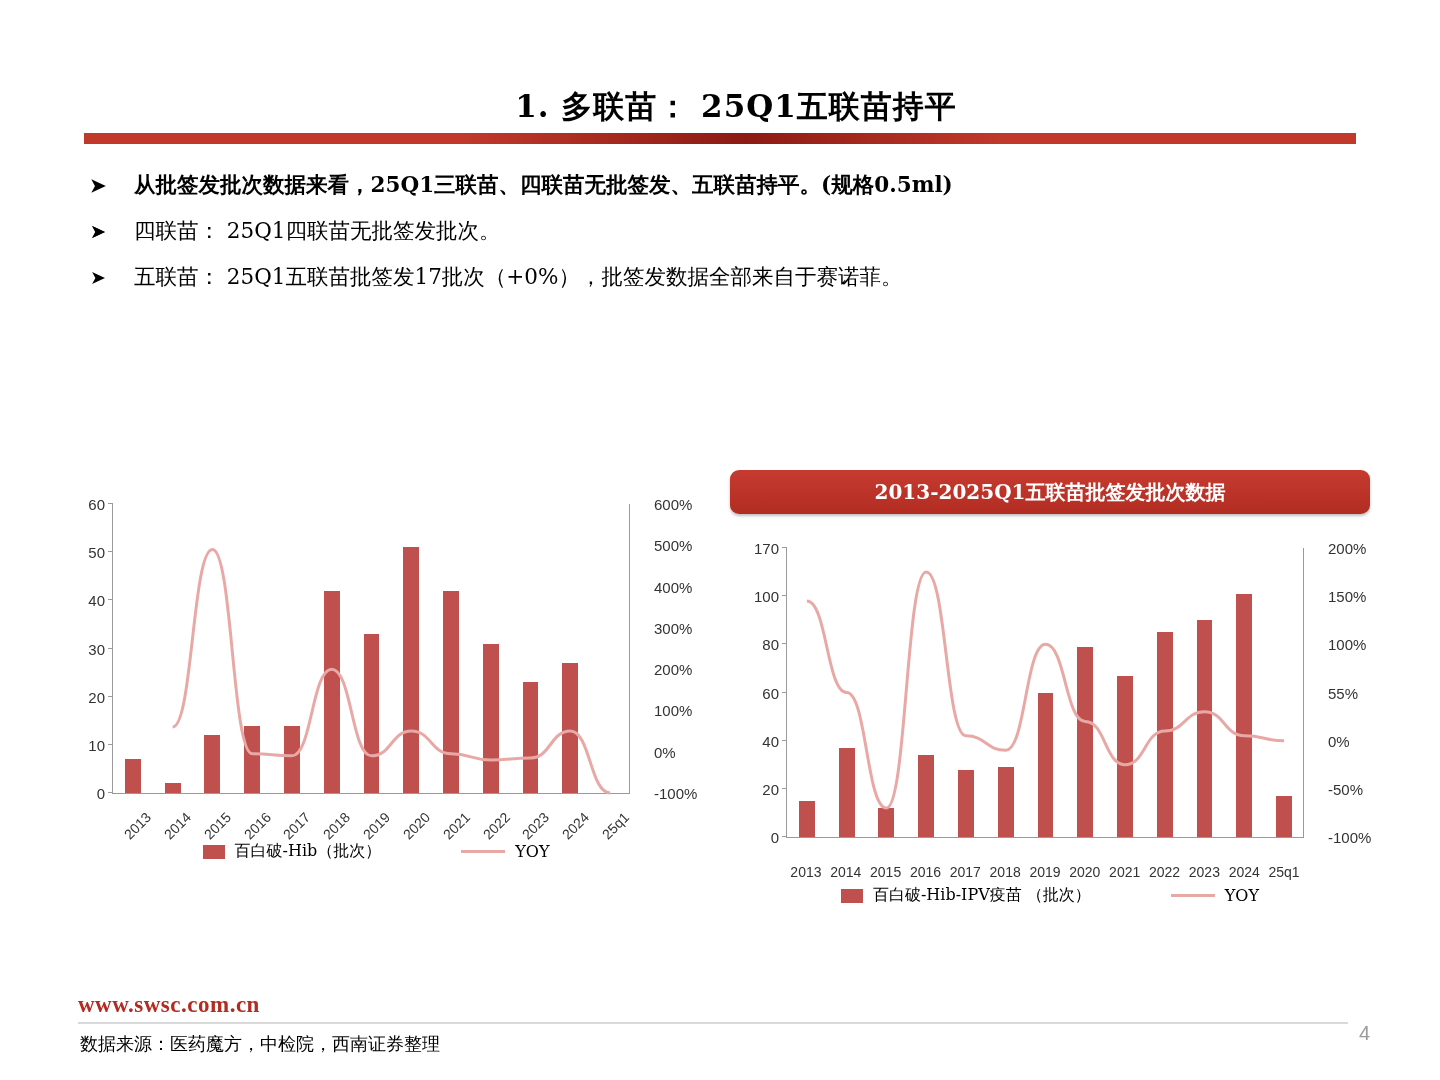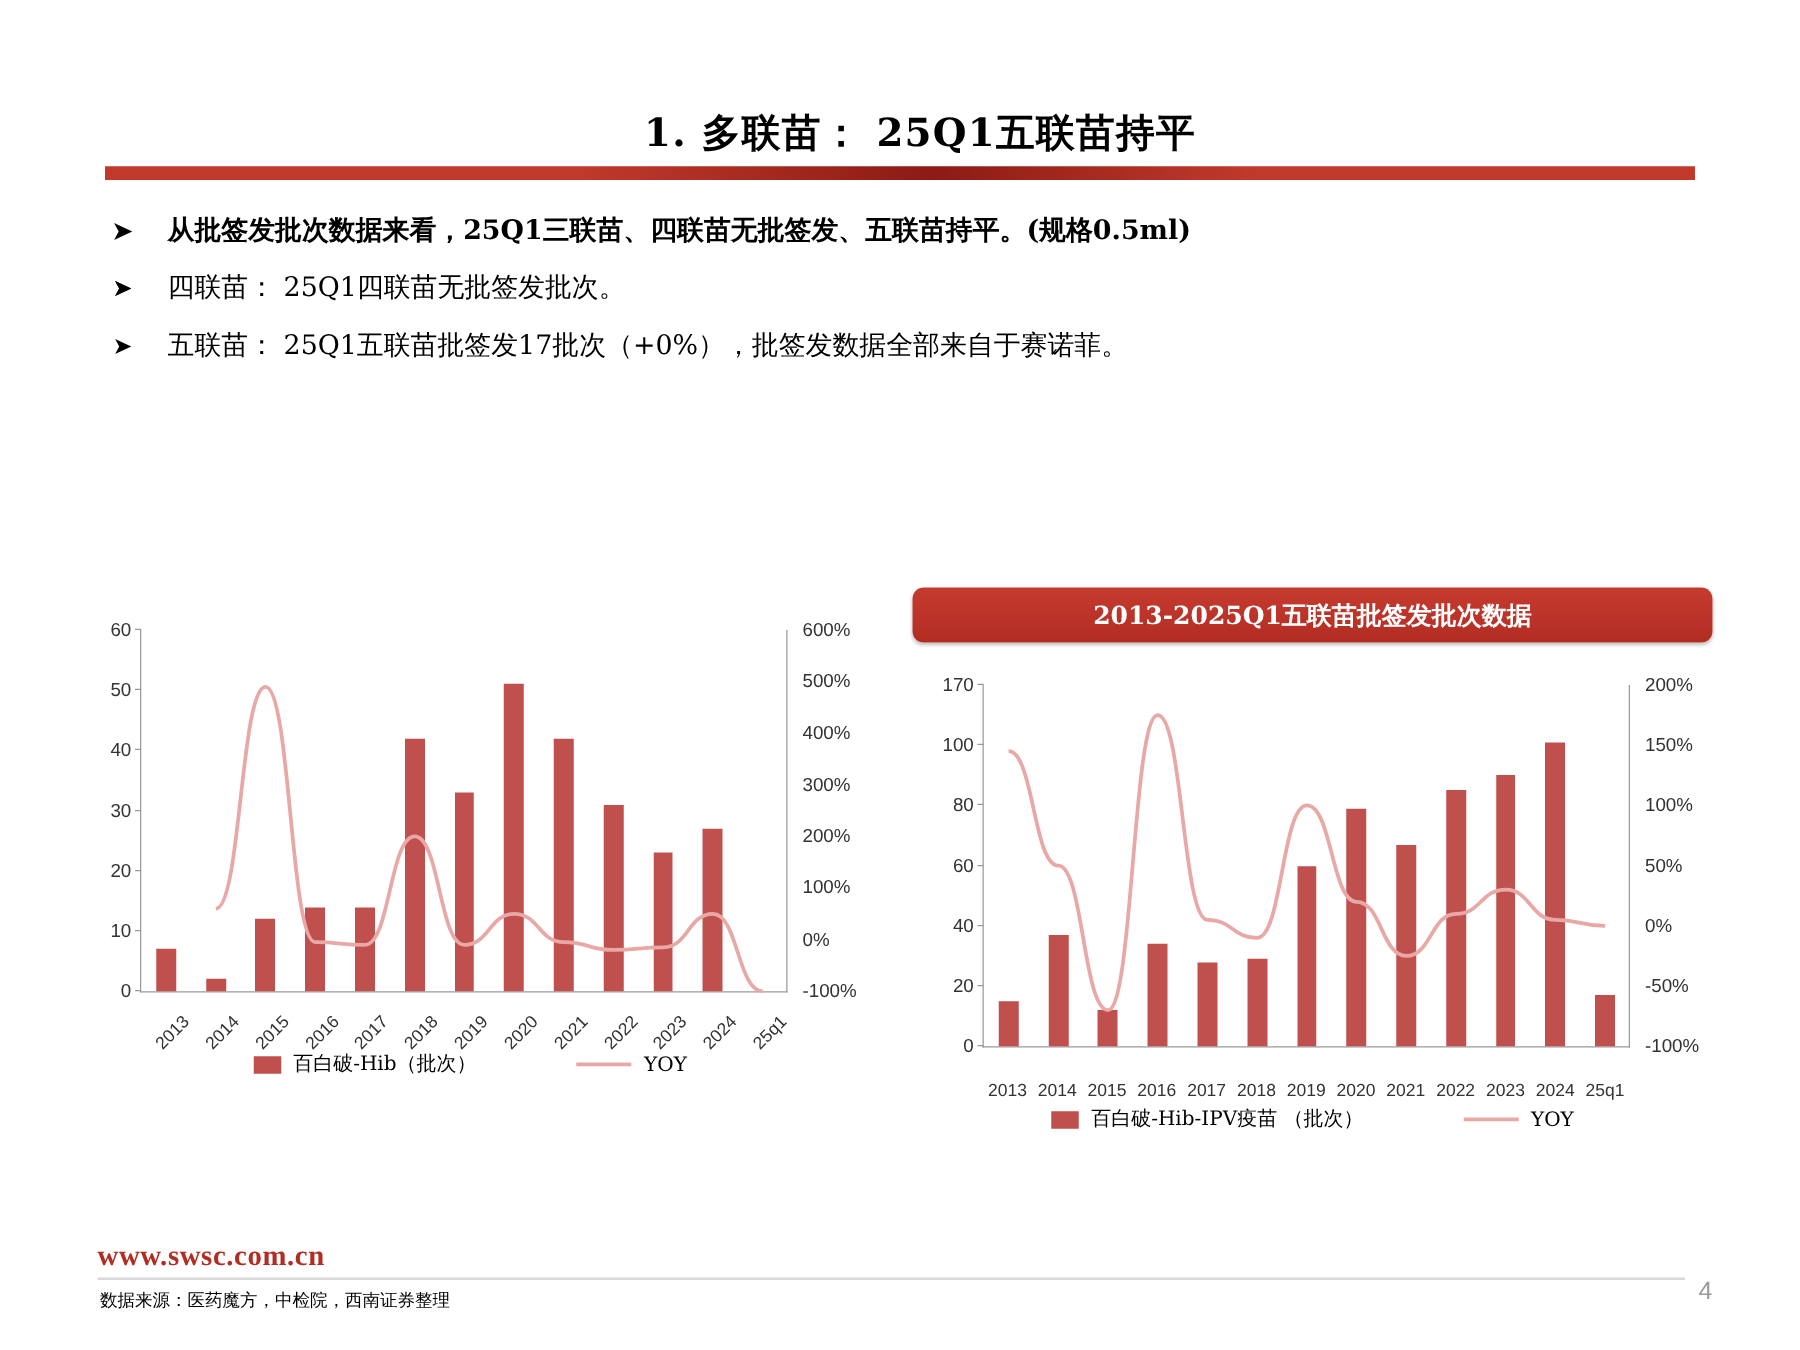--- a/index.html
+++ b/index.html
@@ -24,35 +24,35 @@
   .card-header{height:44px;border-radius:9px;background:linear-gradient(to bottom,#c63b30,#b22c22);
     color:#fff;font-family:"DejaVu Serif","Liberation Serif",serif;font-weight:bold;font-size:20px;
     display:flex;align-items:center;justify-content:center;box-shadow:0 2px 3px rgba(0,0,0,.25);}
 
   .chart-area{position:relative;margin-top:24px;height:360px;}
   .plot{position:absolute;left:56px;right:66px;top:10px;bottom:60px;border-left:1px solid #9a9a9a;border-bottom:1px solid #9a9a9a;}
   .bars{position:absolute;left:0;right:0;top:0;bottom:0;display:flex;align-items:flex-end;}
   .barslot{flex:1;display:flex;justify-content:center;align-items:flex-end;height:100%;}
   .bar{width:40%;background:#c0504d;}
   .ylabel{position:absolute;right:100%;margin-right:8px;transform:translateY(50%);font-size:15px;color:#333;white-space:nowrap;}
-  .ylabel-r{position:absolute;left:100%;margin-left:12px;transform:translateY(50%);font-size:15px;color:#333;white-space:nowrap;}
+  .ylabel-r{position:absolute;left:100%;margin-left:24px;transform:translateY(50%);font-size:15px;color:#333;white-space:nowrap;}
   .tick{position:absolute;left:-5px;width:5px;border-top:1px solid #9a9a9a;}
   .xlabels{position:absolute;left:56px;right:66px;bottom:18px;display:flex;}
   .xlab{flex:1;text-align:center;font-size:14px;color:#333;}
   .xlabels.rot .xlab{transform:rotate(-45deg);transform-origin:center top;font-size:14px;}
   .axis-right{position:absolute;top:10px;bottom:60px;right:66px;border-right:1px solid #9a9a9a;width:0;}
 
   .legend{position:absolute;left:0;right:0;bottom:-8px;display:flex;justify-content:center;gap:80px;align-items:center;}
   .legend-item{display:flex;align-items:center;gap:10px;font-size:16px;font-family:"DejaVu Serif","Liberation Serif",serif;}
   .sw-bar{width:22px;height:14px;background:#c0504d;display:inline-block;}
   .sw-line{width:44px;height:3px;background:#e8a9a6;display:inline-block;}
 
   .footer-logo{position:absolute;left:78px;top:992px;font-family:Liberation Serif, serif;font-weight:bold;font-size:23px;color:#b22c22;letter-spacing:.5px;}
   .footer-rule{position:absolute;left:78px;top:1022px;width:1270px;height:2px;background:#d9d9d9;}
-  .footer-src{position:absolute;left:80px;top:1032px;font-family:"DejaVu Serif","Liberation Serif",serif;font-size:14px;}
+  .footer-src{position:absolute;left:80px;top:1032px;font-family:"DejaVu Serif","Liberation Serif",serif;font-size:18px;}
   .page-num{position:absolute;right:70px;top:1022px;font-size:20px;color:#9a9a9a;}
 </style>
 </head>
 <body>
 
 <div class="slide">
 
   <div class="page-title">1. 多联苗： 25Q1五联苗持平</div>
   <div class="title-rule"></div>
 
@@ -231,21 +231,21 @@
           <div class="tick" style="bottom: 50%;"></div>
           <div class="ylabel" style="bottom: 66.6667%;">80</div>
           <div class="tick" style="bottom: 66.6667%;"></div>
           <div class="ylabel" style="bottom: 83.3333%;">100</div>
           <div class="tick" style="bottom: 83.3333%;"></div>
           <div class="ylabel" style="bottom: 100%;">170</div>
           <div class="tick" style="bottom: 100%;"></div>
           <div class="ylabel-r" style="bottom: 0%;">-100%</div>
           <div class="ylabel-r" style="bottom: 16.6667%;">-50%</div>
           <div class="ylabel-r" style="bottom: 33.3333%;">0%</div>
-          <div class="ylabel-r" style="bottom: 50%;">50%</div>
+          <div class="ylabel-r" style="bottom: 50%;">55%</div>
           <div class="ylabel-r" style="bottom: 66.6667%;">100%</div>
           <div class="ylabel-r" style="bottom: 83.3333%;">150%</div>
           <div class="ylabel-r" style="bottom: 100%;">200%</div>
         </div>
       <div class="axis-right"></div>
       <div class="xlabels" id="xlab1">
           <div class="xlab">2013</div>
           <div class="xlab">2014</div>
           <div class="xlab">2015</div>
           <div class="xlab">2016</div>

